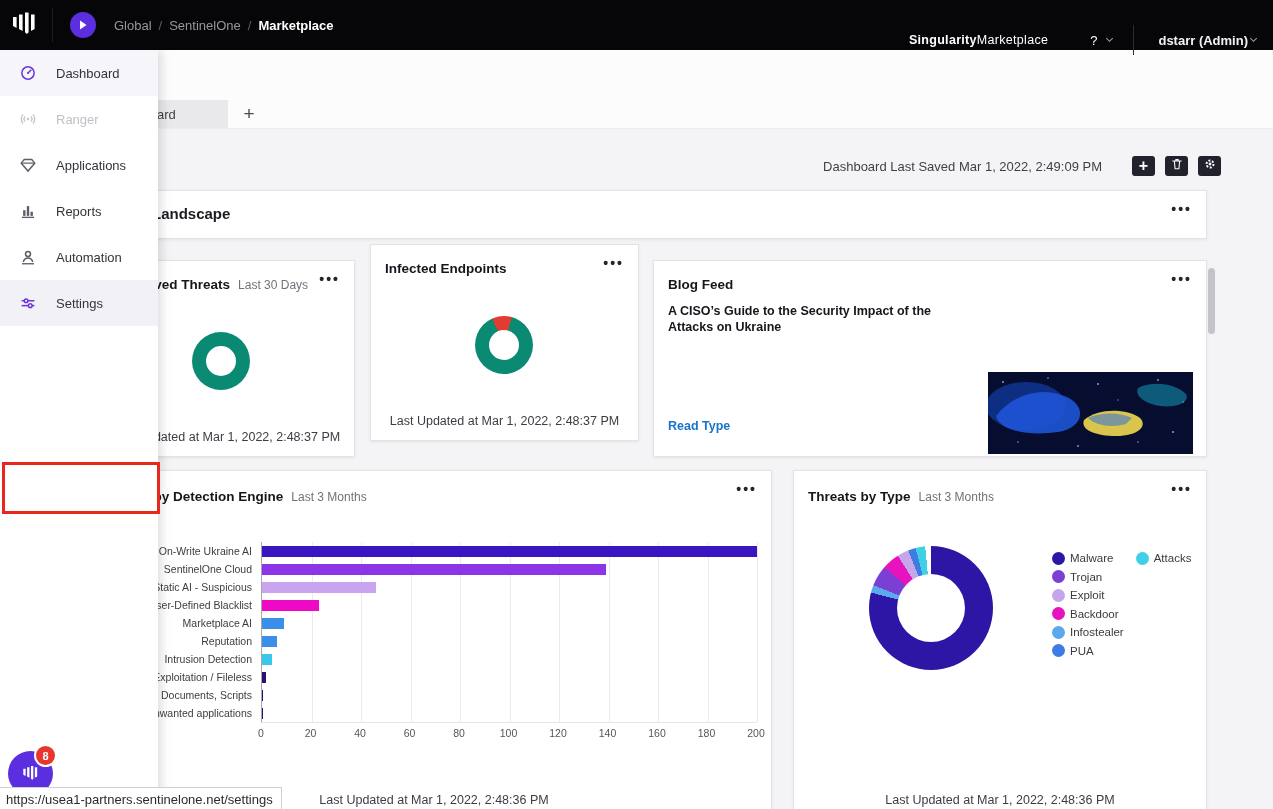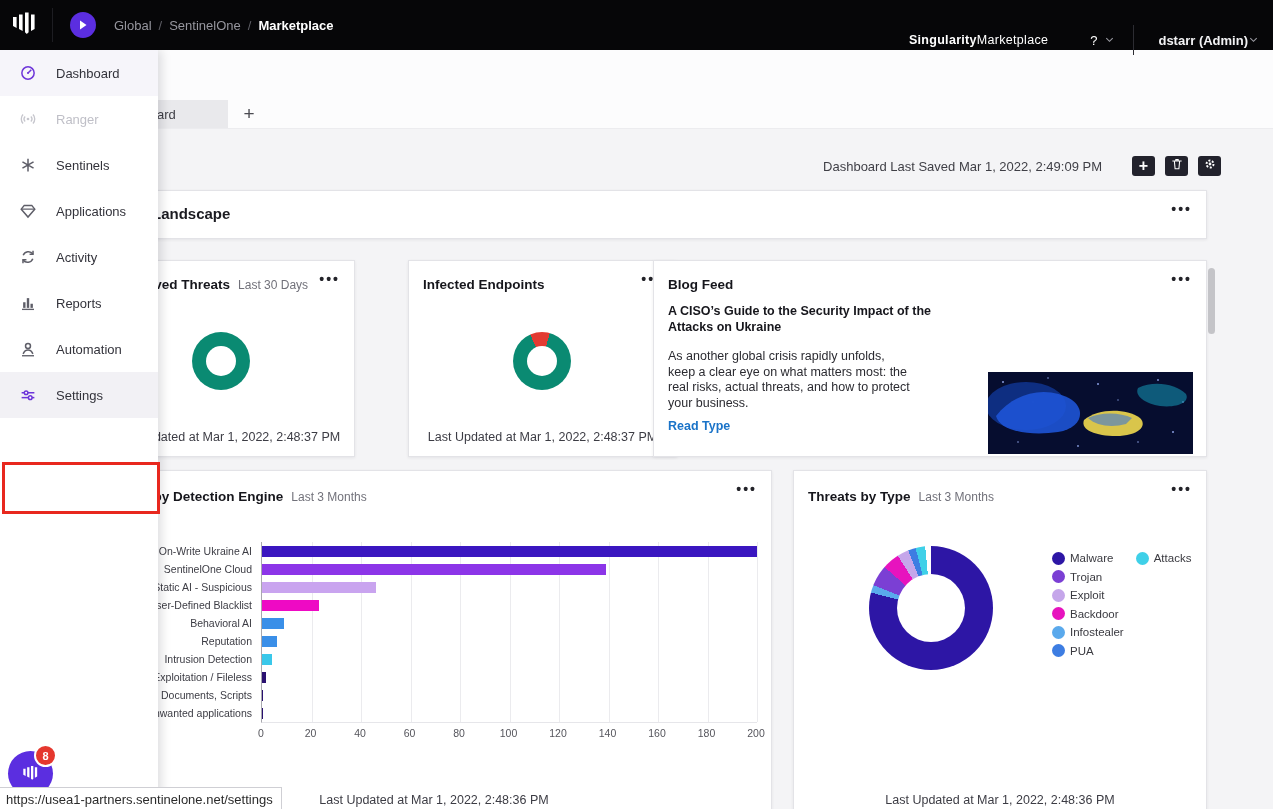--- a/index.html
+++ b/index.html
@@ -60,21 +60,21 @@
   .card{position:absolute;background:#fff;border:1px solid #e3e3e7;box-shadow:0 1px 3px rgba(20,20,30,.07);z-index:3;}
   .section-header{left:96px;top:190px;width:1109px;height:47px;}
   .section-title{position:absolute;left:5px;top:14px;font-size:15px;font-weight:bold;color:#1b1b21;white-space:nowrap;}
   .menu-dots{position:absolute;right:14px;top:10px;font-size:14px;font-weight:bold;letter-spacing:2px;
              color:#232329;cursor:pointer;}
   .card-title{font-size:13.5px;font-weight:bold;color:#16161c;white-space:nowrap;}
   .card-sub{font-size:12px;color:#71717a;margin-left:8px;font-weight:normal;}
   .card-footer{position:absolute;left:0;width:100%;text-align:center;font-size:12.5px;color:#3c3c44;white-space:nowrap;}
   .card1{left:96px;top:260px;width:257px;height:195px;}
   .card1 .tt{position:absolute;left:7px;top:14px;}
-  .card2{left:370px;top:260px;width:267px;height:195px;margin-left:38px;}
+  .card2{left:370px;top:244px;width:267px;height:195px;}
   .card2 .tt{position:absolute;left:14px;top:14px;}
   .card3{left:653px;top:260px;width:552px;height:195px;}
   .card3 .tt{position:absolute;left:14px;top:14px;}
   .card4{left:96px;top:470px;width:674px;height:360px;}
   .card4 .tt{position:absolute;left:4px;top:16px;}
   .card5{left:793px;top:470px;width:412px;height:360px;}
   .card5 .tt{position:absolute;left:14px;top:16px;}
   
   .donut{position:absolute;border-radius:50%;}
   .donut .hole{position:absolute;background:#fff;border-radius:50%;}
@@ -160,21 +160,20 @@
   <div class="donut small" style="left: 104px; top: 71px; background: conic-gradient(from 336deg, rgb(226, 59, 50) 0deg, rgb(226, 59, 50) 39.6deg, rgb(10, 138, 114) 39.6deg, rgb(10, 138, 114) 360deg);">
       <div class="hole"></div>
     </div>
   <div class="card-footer" style="bottom:12px;">Last Updated at Mar 1, 2022, 2:48:37 PM</div>
 </div>
 
 <div class="card card3">
   <div class="tt"><span class="card-title">Blog Feed</span></div>
   <div class="menu-dots">•••</div>
   <div class="article-title">A CISO’s Guide to the Security Impact of the Attacks on Ukraine</div>
-  <div class="article-body">As another global crisis rapidly unfolds, keep a clear eye on what matters most: the real risks, actual threats, and how to protect your business.</div>
   <div class="read-more">Read Type</div>
   <div class="blog-img">
     <svg width="205" height="82" viewBox="0 0 205 82">
       <rect width="205" height="82" fill="#060d2f"></rect>
       <g fill="#9fb6ff" opacity="0.85">
         <circle cx="15" cy="10" r="1"></circle>
           <circle cx="60" cy="6" r="0.8"></circle>
           <circle cx="110" cy="12" r="1"></circle>
         <circle cx="170" cy="8" r="0.9"></circle>
           <circle cx="195" cy="30" r="0.8"></circle>
@@ -195,21 +194,21 @@
 </div>
 
 <div class="card card4">
   <div class="tt"><span class="card-title">Threats by Detection Engine</span><span class="card-sub">Last 3 Months</span></div>
   <div class="menu-dots">•••</div>
   <div class="bc-labels">
       <div class="bc-label" style="top: 0px;">On-Write Ukraine AI</div>
       <div class="bc-label" style="top: 18px;">SentinelOne Cloud</div>
       <div class="bc-label" style="top: 36px;">Static AI - Suspicious</div>
       <div class="bc-label" style="top: 54px;">User-Defined Blacklist</div>
-      <div class="bc-label" style="top: 72px;">Behavioral AI</div>
+      <div class="bc-label" style="top: 72px;">Marketplace AI</div>
       <div class="bc-label" style="top: 90px;">Reputation</div>
       <div class="bc-label" style="top: 108px;">Intrusion Detection</div>
       <div class="bc-label" style="top: 126px;">Exploitation / Fileless</div>
       <div class="bc-label" style="top: 144px;">Documents, Scripts</div>
       <div class="bc-label" style="top: 162px;">Potentially unwanted applications</div>
     </div>
   <div class="bc-plot">
       <div class="bc-grid" style="left: 10%;"></div>
       <div class="bc-grid" style="left: 20%;"></div>
       <div class="bc-grid" style="left: 30%;"></div>
@@ -348,42 +347,25 @@
         <svg viewBox="0 0 24 24">
           <circle cx="12" cy="12" r="1.8" fill="currentColor"></circle>
           <path d="M8.2 8.7a4.8 4.8 0 0 0 0 6.6M15.8 8.7a4.8 4.8 0 0 1 0 6.6M5.4 6a8.8 8.8 0 0 0 0 12M18.6 6a8.8 8.8 0 0 1 0 12" fill="none" stroke="currentColor" stroke-width="1.8"></path>
         </svg>
       </span>
       <span class="sb-label">Ranger</span>
     </div>
     <div class="sb-item ">
       <span class="sb-icon">
         <svg viewBox="0 0 24 24">
-          <path d="M12 3.5v17M4.6 7.8l14.8 8.4M19.4 7.8 4.6 16.2" fill="none" stroke="currentColor" stroke-width="2"></path>
-        </svg>
-      </span>
-      <span class="sb-label">Sentinels</span>
-    </div>
-    <div class="sb-item ">
-      <span class="sb-icon">
-        <svg viewBox="0 0 24 24">
           <path d="M7 4.5h10l4 5-9 10.5L3 9.5z" fill="none" stroke="currentColor" stroke-width="2"></path>
           <path d="M3.5 9.5h17" stroke="currentColor" stroke-width="1.6"></path>
         </svg>
       </span>
       <span class="sb-label">Applications</span>
-    </div>
-    <div class="sb-item ">
-      <span class="sb-icon">
-        <svg viewBox="0 0 24 24">
-          <path d="M18.5 8A7.4 7.4 0 0 0 5.6 9.8M5.5 16a7.4 7.4 0 0 0 12.9-1.8" fill="none" stroke="currentColor" stroke-width="2"></path>
-          <path d="M18.7 3.6v4.6h-4.6M5.3 20.4v-4.6h4.6" fill="none" stroke="currentColor" stroke-width="2"></path>
-        </svg>
-      </span>
-      <span class="sb-label">Activity</span>
     </div>
     <div class="sb-item ">
       <span class="sb-icon">
         <svg viewBox="0 0 24 24">
           <line x1="4" y1="20.5" x2="20" y2="20.5" stroke="currentColor" stroke-width="1.8"></line>
           <rect x="5.5" y="11" width="3.2" height="7.5" fill="currentColor"></rect>
           <rect x="10.4" y="5.5" width="3.2" height="13" fill="currentColor"></rect>
           <rect x="15.3" y="13" width="3.2" height="5.5" fill="currentColor"></rect>
         </svg>
       </span>

